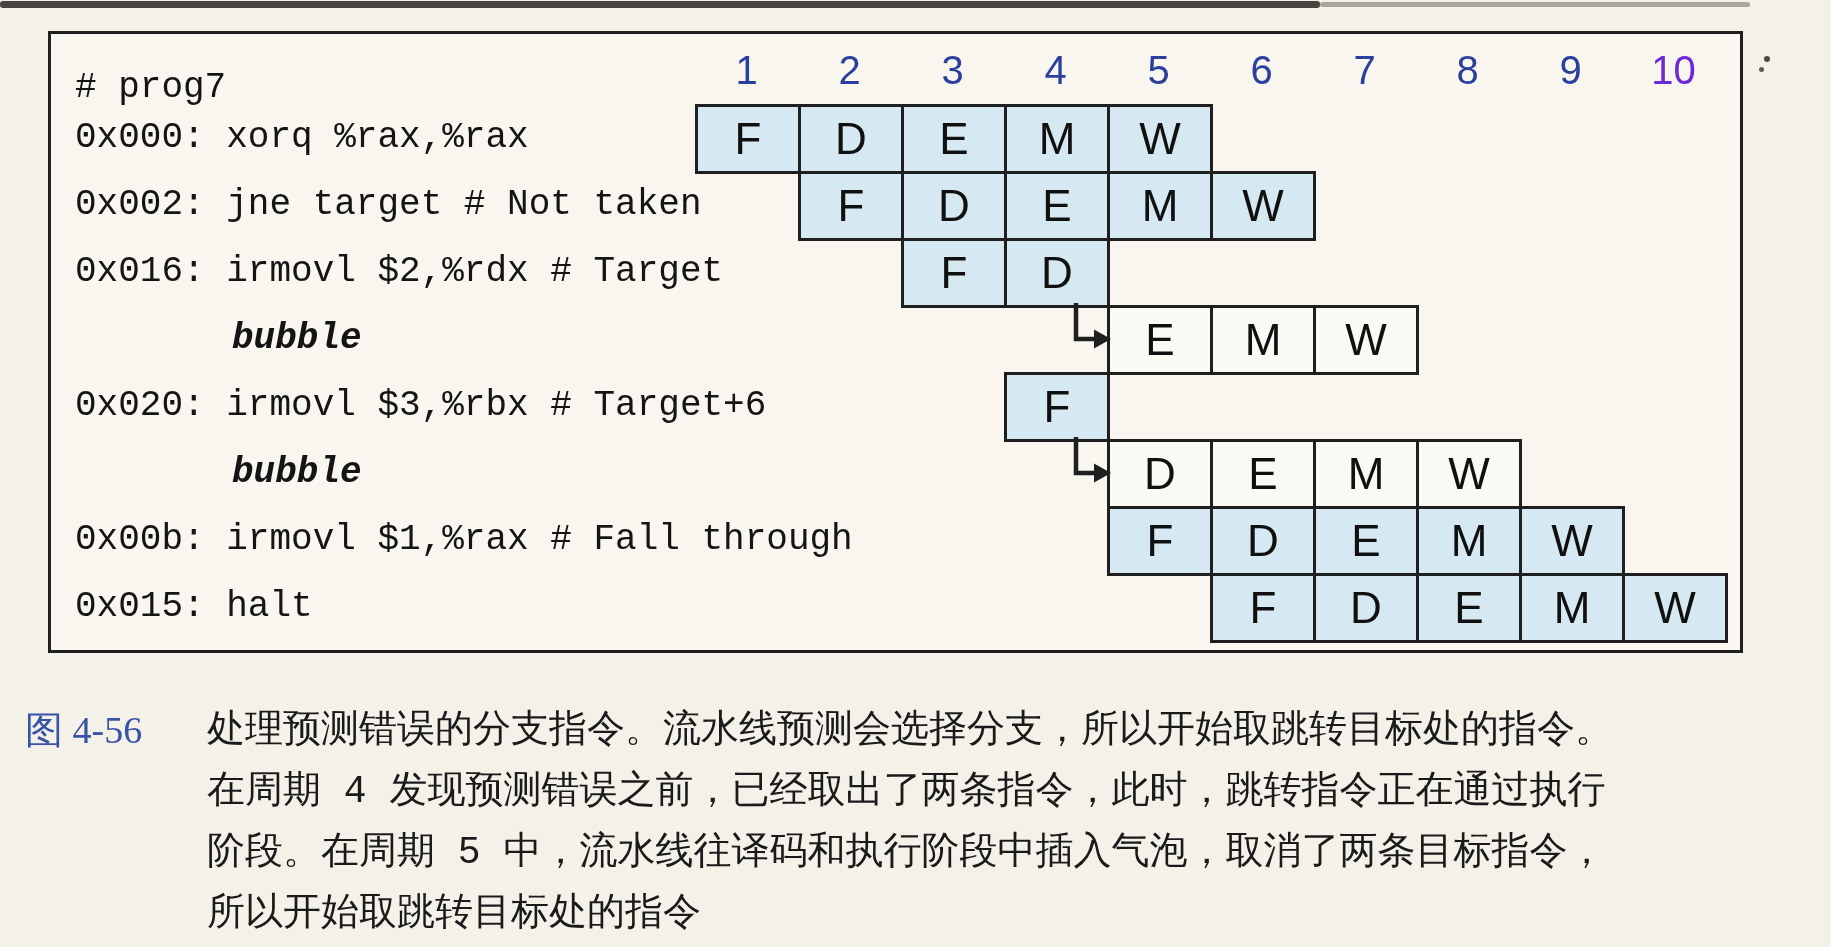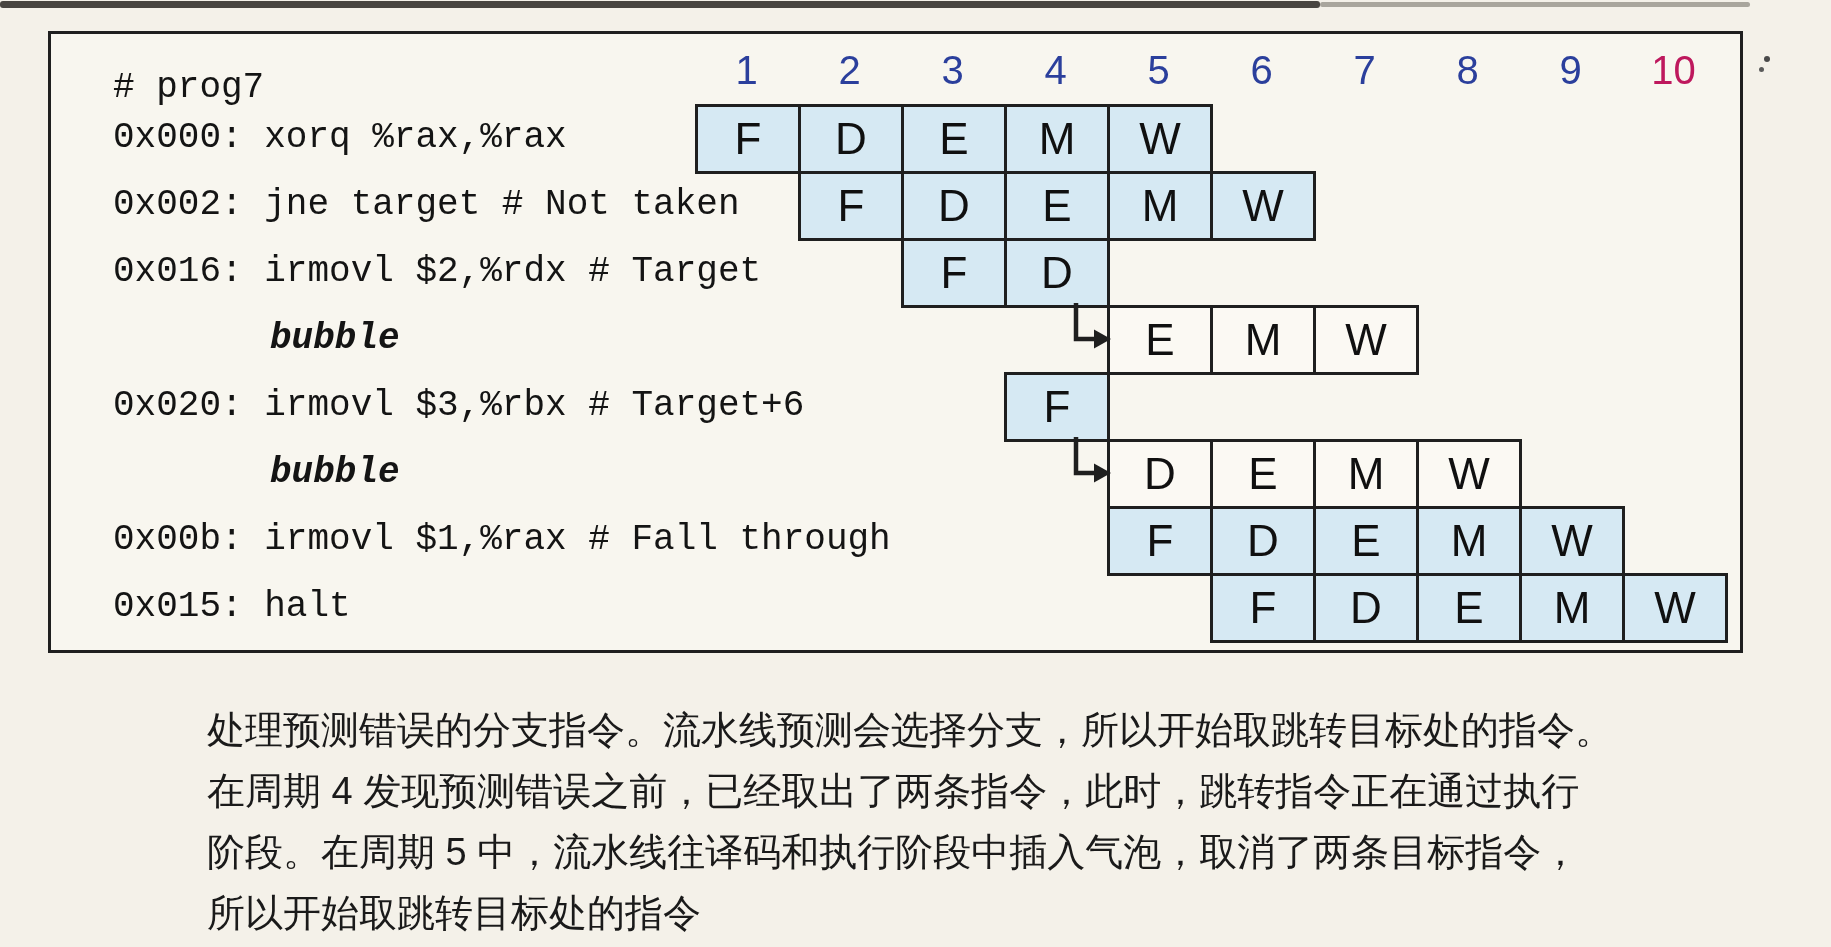--- a/index.html
+++ b/index.html
@@ -24,21 +24,20 @@
     font-size:40px;
     font-family:"Liberation Sans","DejaVu Sans",sans-serif;
   }
   .row-label{
     position:absolute;
     height:67px;line-height:67px;
     font-family:"Liberation Mono","DejaVu Sans Mono",monospace;
     font-size:36px;
     color:#141414;
     white-space:pre;
-    margin-left:38px;
   }
   .row-label.bubble{
     font-weight:700;
     font-style:italic;
   }
   .cell{
     position:absolute;
     box-sizing:border-box;
     width:106px;height:70px;
     border:3px solid #1f1f1f;
@@ -50,21 +49,21 @@
   }
   #arrow-layer{
     position:absolute;left:0;top:0;
     z-index:3;
     pointer-events:none;
   }
   .caption-line{
     position:absolute;
     left:207px;
     height:61px;line-height:61px;
-    font-family:Liberation Sans, sans-serif;
+    font-family:Liberation Mono, monospace;
     font-size:38px;
     color:#1a1a1a;
     white-space:pre;
   }
   #caption-tag{
     position:absolute;
     left:25px;top:700px;
     height:61px;line-height:61px;
     font-family:"Liberation Serif","DejaVu Serif",serif;
     font-size:38px;
@@ -88,21 +87,21 @@
   <div id="grid-root">
       <div class="cycle-num" style="left: 695px; width: 103px; color: rgb(43, 63, 156);">1</div>
       <div class="cycle-num" style="left: 798px; width: 103px; color: rgb(43, 63, 156);">2</div>
       <div class="cycle-num" style="left: 901px; width: 103px; color: rgb(43, 63, 156);">3</div>
       <div class="cycle-num" style="left: 1004px; width: 103px; color: rgb(43, 63, 156);">4</div>
       <div class="cycle-num" style="left: 1107px; width: 103px; color: rgb(43, 63, 156);">5</div>
       <div class="cycle-num" style="left: 1210px; width: 103px; color: rgb(43, 63, 156);">6</div>
       <div class="cycle-num" style="left: 1313px; width: 103px; color: rgb(43, 63, 156);">7</div>
       <div class="cycle-num" style="left: 1416px; width: 103px; color: rgb(43, 63, 156);">8</div>
       <div class="cycle-num" style="left: 1519px; width: 103px; color: rgb(43, 63, 156);">9</div>
-      <div class="cycle-num" style="left: 1622px; width: 103px; color: #be185d;">10</div>
+      <div class="cycle-num" style="left: 1622px; width: 103px; color: #6d28d9;">10</div>
       <div class="row-label" style="left: 75px; top: 104px;">0x000: xorq %rax,%rax</div>
       <div class="cell" style="left: 695px; top: 104px; background: rgb(214, 233, 243);">F</div>
       <div class="cell" style="left: 798px; top: 104px; background: rgb(214, 233, 243);">D</div>
       <div class="cell" style="left: 901px; top: 104px; background: rgb(214, 233, 243);">E</div>
       <div class="cell" style="left: 1004px; top: 104px; background: rgb(214, 233, 243);">M</div>
       <div class="cell" style="left: 1107px; top: 104px; background: rgb(214, 233, 243);">W</div>
       <div class="row-label" style="left: 75px; top: 171px;">0x002: jne target # Not taken</div>
       <div class="cell" style="left: 798px; top: 171px; background: rgb(214, 233, 243);">F</div>
       <div class="cell" style="left: 901px; top: 171px; background: rgb(214, 233, 243);">D</div>
       <div class="cell" style="left: 1004px; top: 171px; background: rgb(214, 233, 243);">E</div>
@@ -136,20 +135,21 @@
       <div class="cell" style="left: 1622px; top: 573px; background: rgb(214, 233, 243);">W</div>
     </div>
 
   <svg id="arrow-layer" width="1831" height="947" viewBox="0 0 1831 947">
       <path d="M 1076 303 L 1076 339 L 1095 339" fill="none" stroke="#1f1f1f" stroke-width="4.5"></path>
       <polygon points="1094,329.5 1111,339 1094,348.5" fill="#1f1f1f"></polygon>
       <path d="M 1076 437 L 1076 473 L 1095 473" fill="none" stroke="#1f1f1f" stroke-width="4.5"></path>
       <polygon points="1094,463.5 1111,473 1094,482.5" fill="#1f1f1f"></polygon>
     </svg>
 
+  <div id="caption-tag" style="color: rgb(57, 82, 168);">图 4-56</div>
   <div id="caption-root">
       <div class="caption-line" style="top: 700px;">处理预测错误的分支指令。流水线预测会选择分支，所以开始取跳转目标处的指令。</div>
       <div class="caption-line" style="top: 761px;">在周期 4 发现预测错误之前，已经取出了两条指令，此时，跳转指令正在通过执行</div>
       <div class="caption-line" style="top: 822px;">阶段。在周期 5 中，流水线往译码和执行阶段中插入气泡，取消了两条目标指令，</div>
       <div class="caption-line" style="top: 883px;">所以开始取跳转目标处的指令</div>
     </div>
 
 </div>
 
 </body></html>

